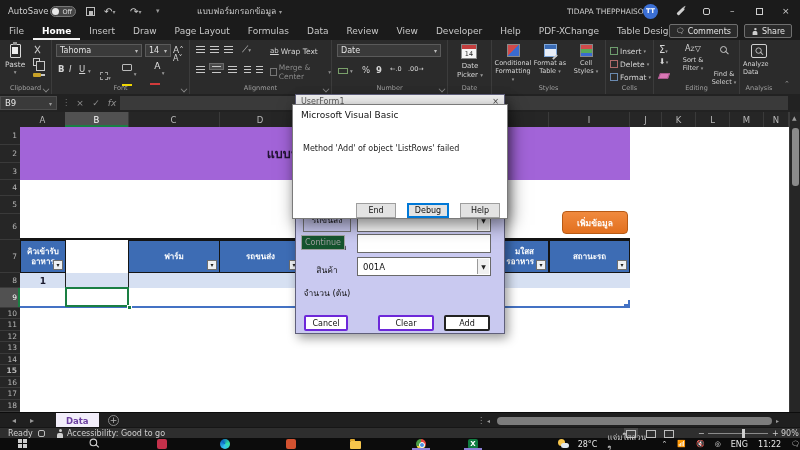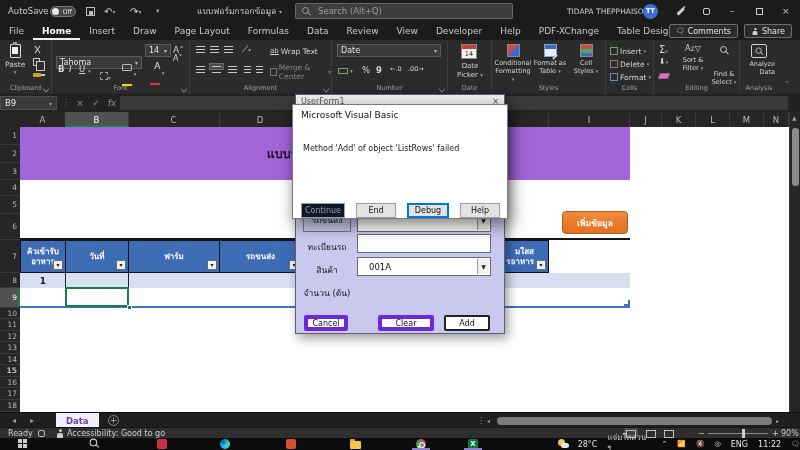--- a/index.html
+++ b/index.html
@@ -130,31 +130,31 @@
   .pptic{width:10px;height:10px;background:#d35230;border-radius:2px;}
   .redic{width:10px;height:10px;background:#c4314b;border-radius:2px;}
   .weatheric{width:11px;height:10px;position:relative;}
   .weatheric::before{content:"";position:absolute;left:0;top:0;width:7px;height:7px;border-radius:50%;background:#f7c64c;}
   .weatheric::after{content:"";position:absolute;left:3px;top:4px;width:8px;height:5px;border-radius:3px;background:#dfe7ef;}
 
   
   .userform{position:absolute;left:295px;top:94px;width:210px;height:240px;background:#c9c9f0;border:1px solid #5f5f7a;box-shadow:3px 4px 10px rgba(0,0,0,.4);z-index:10;}
   .uftitle{position:absolute;left:0;top:0;width:208px;height:13px;background:#efefef;color:#5a5a5a;font-size:8px;display:flex;align-items:center;padding:0 5px;border-bottom:1px solid #b5b5b5;}
   .uflabel{position:absolute;color:#111;font-size:8.5px;display:flex;align-items:center;justify-content:center;text-align:center;}
-  .uffield{position:absolute;left:61px;width:134px;height:19px;background:#fff;border:1px solid #6a6a6a;font-size:8.5px;color:#111;display:flex;align-items:center;padding:0 11px;}
+  .uffield{position:absolute;left:61px;width:134px;height:19px;background:#fff;border:1px solid #6a6a6a;font-size:8.5px;color:#111;display:flex;align-items:center;padding:0 5px;}
   .uffield input{border:none;outline:none;width:100%;font-size:8.5px;background:transparent;color:#111;}
   .ufcombo .drop{position:absolute;right:1px;top:1px;bottom:1px;width:12px;background:#f0f0f0;border-left:1px solid #9a9a9a;font-size:6px;color:#222;display:flex;align-items:center;justify-content:center;}
-  .ufbtn{position:absolute;top:220px;height:16px;background:#fff;border:4px solid #6d28d9;border-radius:2px;font-size:8px;color:#111;display:flex;align-items:center;justify-content:center;}
+  .ufbtn{position:absolute;top:220px;height:16px;background:#fff;border:2px solid #6d28d9;border-radius:2px;font-size:8px;color:#111;display:flex;align-items:center;justify-content:center;}
 
   
   .errdlg{position:absolute;left:292px;top:104px;width:216px;height:115px;background:#fff;border:1px solid #7a7a7a;box-shadow:3px 6px 16px rgba(0,0,0,.5);z-index:20;color:#111;}
   .errtitle{position:absolute;left:8px;top:5px;font-size:9px;color:#111;}
   .errline{position:absolute;left:10px;font-size:8px;color:#222;}
   .errbtn{position:absolute;top:98px;height:15px;background:#e3e3e3;border:1px solid #9e9e9e;font-size:8px;color:#111;display:flex;align-items:center;justify-content:center;}
-  .errbtn.disabled{color:#9e9e9e;background:#0f172a;}
+  .errbtn.disabled{color:#9e9e9e;background:#14532d;margin-top:32px;}
   .errbtn.default{border:2px solid #0078d7;}
 </style>
 </head>
 <body>
 
 <div id="screen">
 
   <div class="titlebar">
     <div class="item" style="left:8px">AutoSave</div>
     <div class="item" style="left:50px">
@@ -163,26 +163,20 @@
           <div class="tlabel">Off</div>
         </div>
     </div>
     <div class="item" style="left:86px">
         <div class="saveicon"></div>
       </div>
     <div class="item" style="left:104px;font-size:10px">↶ <span style="font-size:6px;color:#9a9a9a">▾</span></div>
     <div class="item" style="left:130px;font-size:10px">↷ <span style="font-size:6px;color:#9a9a9a">▾</span></div>
     <div class="item" style="left:156px;font-size:7px;color:#9a9a9a">▾</div>
     <div class="item" style="left:197px"><span>แบบฟอร์มกรอกข้อมูล</span>&nbsp;<span style="font-size:6px;color:#9a9a9a">▾</span></div>
-    <div class="searchbox">
-      <div class="abs" style="left:6px;top:3px">
-          <div class="mag"></div>
-        </div>
-      <input placeholder="Search (Alt+Q)" style="">
-    </div>
     <div class="item" style="left:567px;font-size:7.5px">TIDAPA THEPPHAISON</div>
     <div class="item" style="left:643px">
         <div class="avatar">TT</div>
       </div>
     <div class="item" style="left:676px">
         <div class="pen"></div>
       </div>
     <div class="item" style="left:703px">
         <div class="maxglyph" style="border-radius:2px"></div>
       </div>
@@ -232,21 +226,21 @@
           <div class="copyic"></div>
         </div>
       <div class="abs" style="left:33px;top:33px">
           <div class="brushic"></div>
         </div>
       <div class="glabel">Clipboard</div>
       <div class="launcher"></div>
     </div>
 
     <div class="rgroup" style="left:52px;width:138px">
-      <div class="combo abs" style="left:4px;top:16px;width:86px">
+      <div class="combo abs" style="left:4px;top:4px;width:86px">
           <span>Tahoma</span>
           <span class="arrow">▾</span>
         </div>
       <div class="combo abs" style="left:93px;top:4px;width:26px">
           <span>14</span>
           <span class="arrow">▾</span>
         </div>
       <div class="abs ric" style="left:121px;top:5px;font-size:9px">A˄</div>
       <div class="abs ric" style="left:121px;top:14px;font-size:8px">A˅</div>
       <div class="abs ric" style="left:6px;top:24px;font-weight:bold">B</div>
@@ -390,21 +384,21 @@
         <div class="mag" style="margin:2px auto 0;color:#c9c9c9"></div>
         <div style="font-size:6.5px;line-height:1.25;margin-top:15px">
             <div>Find &amp;</div>
             <div><span>Select</span> <span style="font-size:5px;color:#9a9a9a">▾</span></div>
           </div>
       </div>
       <div class="glabel">Editing</div>
     </div>
 
     <div class="rgroup" style="left:740px;width:38px;border-right:none">
-      <div class="abs" style="left:3px;top:4px;width:32px;text-align:right">
+      <div class="abs" style="left:3px;top:4px;width:32px;text-align:left">
         <div class="adico" style="margin:0 auto">
             <div class="mag" style="color:#c9c9c9;transform:scale(.9)"></div>
           </div>
         <div style="font-size:6.5px;line-height:1.25;margin-top:2px">
             <div>Analyze</div>
             <div>Data</div>
           </div>
       </div>
       <div class="glabel">Analysis</div>
     </div>
@@ -461,35 +455,35 @@
 
   <div class="banner" style="background: rgb(162, 100, 216);">แบบฟอร์มกรอกข้อมูล</div>
   <div class="addbtn">เพิ่มข้อมูล</div>
 
   <div class="thtop"></div>
   <div class="th" style="left: 20px; width: 46px; background: rgb(61, 108, 180);">
     <div>คิวเข้ารับ</div>
     <div>อาหาร</div>
     <div class="flt">▾</div>
   </div>
-  <div class="th" style="left: 65px; width: 64px; background: rgb(61, 108, 180);">
-    <div>วันที่</div>
-    <div class="flt">▾</div>
-  </div>
   <div class="th" style="left: 128px; width: 92px; background: rgb(61, 108, 180);">
     <div>ฟาร์ม</div>
     <div class="flt">▾</div>
   </div>
   <div class="th" style="left: 219px; width: 83px; background: rgb(61, 108, 180);">
     <div>รถขนส่ง</div>
     <div class="flt">▾</div>
   </div>
   <div class="th" style="left: 460px; width: 89px; align-items: flex-end; padding-right: 14px; background: rgb(61, 108, 180);">
     <div>มใสส</div>
     <div>รอาหาร</div>
+    <div class="flt">▾</div>
+  </div>
+  <div class="th" style="left: 549px; width: 81px; background: rgb(61, 108, 180);">
+    <div>สถานะรถ</div>
     <div class="flt">▾</div>
   </div>
 
   <div class="band8" style="background: rgb(214, 224, 242);"></div>
   <div class="b8border"></div>
   <div class="a8val">1</div>
   <div class="tbot"></div>
   <div class="tcorner"></div>
   <div class="selbox"></div>
   <div class="selhandle"></div>

